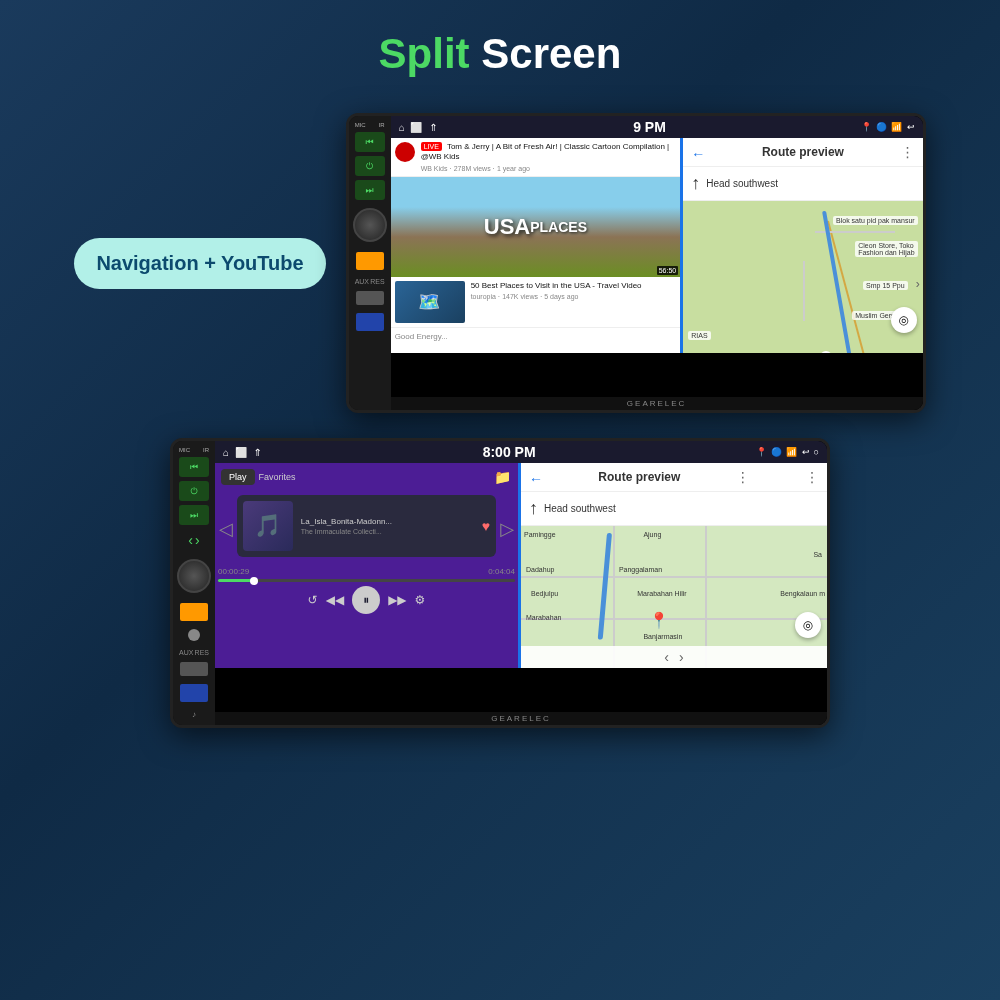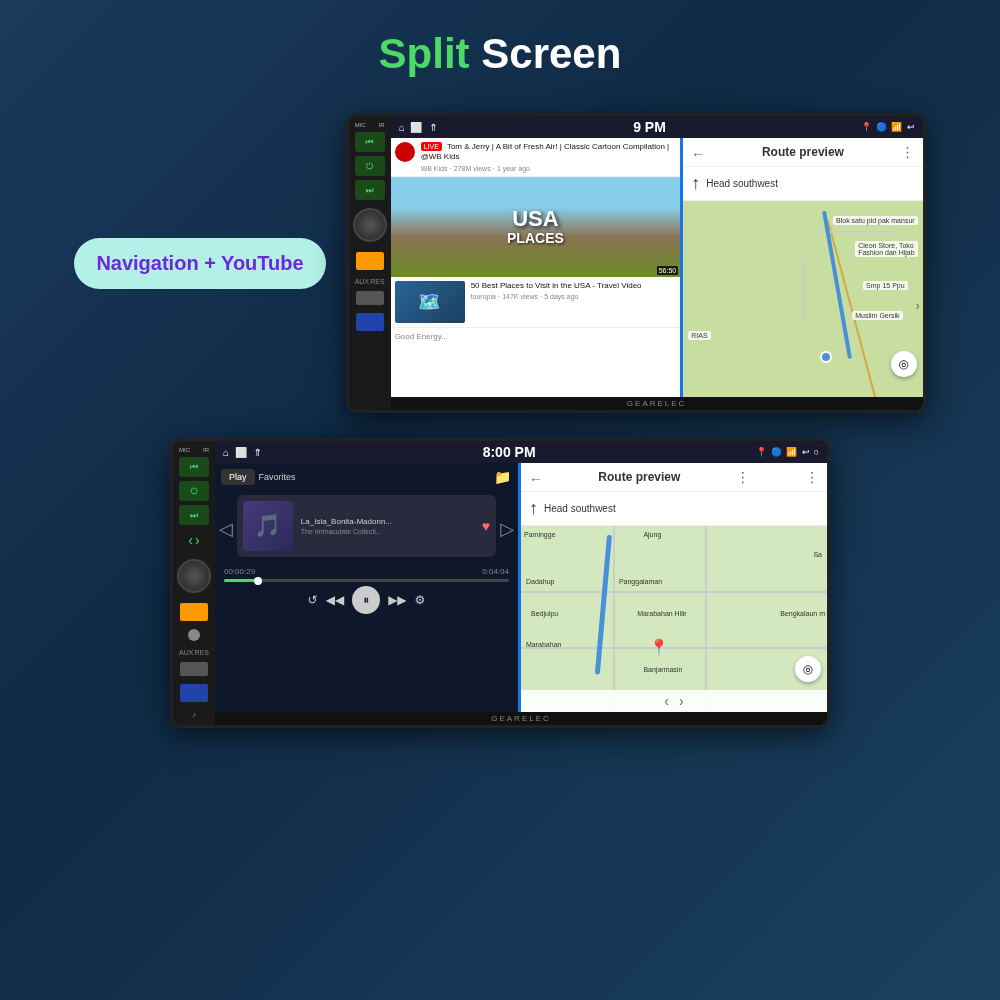--- a/index.html
+++ b/index.html
@@ -41,21 +41,21 @@
 
     .label-bubble {
       border-radius: 30px;
       padding: 14px 22px;
       font-size: 20px;
       font-weight: 700;
       white-space: nowrap;
     }
     .label-bubble-left {
       background: #b2f0e8;
-      color: #6d28d9;
+      color: #0c4a6e;
       margin-right: 20px;
     }
     .label-bubble-right {
       background: #b2f0e8;
       color: #1a3a5c;
       margin-left: 20px;
     }
 
     
     .stereo-device {
@@ -344,20 +344,21 @@
     .music-eq-btn { font-size: 12px; color: #ccc; }
 
     
     .brand-bar {
       background: #111;
       text-align: center;
       padding: 2px;
       font-size: 8px;
       color: #888;
       letter-spacing: 2px;
+      margin-top: 44px;
     }
 
     
     .top-device {
       width: 580px;
     }
     .top-device .stereo-device {
       height: 300px;
     }
     .top-device .left-panel {
@@ -450,21 +451,21 @@
                   <span>Tom &amp; Jerry | A Bit of Fresh Air! | Classic Cartoon Compilation | @WB Kids</span>
                 </div>
                 <div class="yt-meta">
                   <span>WB Kids</span> · 
                   <span>278M views · 1 year ago</span>
                 </div>
               </div>
             </div>
 
             <div style="position:relative;width:100%;height:100px;overflow:hidden;">
-              <div style="width:100%;height:100%;background:linear-gradient(to bottom, #87CEEB 30%, #8B7355 60%, #6B8E23 100%);display:flex;align-items:center;justify-content:center;flex-direction:column;">
+              <div style="width:100%;height:100%;background:linear-gradient(to bottom, #87CEEB 30%, #8B7355 60%, #6B8E23 100%);display:flex;align-items:center;justify-content:center;flex-direction:row;">
                 <div style="font-size:22px;font-weight:900;color:#fff;text-shadow:2px 2px 4px rgba(0,0,0,0.8);line-height:1;">USA</div>
                 <div style="font-size:14px;font-weight:700;color:#fff;text-shadow:1px 1px 3px rgba(0,0,0,0.8);">PLACES</div>
               </div>
               <div class="yt-duration">56:50</div>
             </div>
 
             <div class="yt-video-item">
               <div class="yt-thumb">
                 <div style="width:100%;height:100%;background:linear-gradient(135deg,#2a6496,#1a4060);display:flex;align-items:center;justify-content:center;">
                   <span style="font-size:18px;color:#fff;">🗺️</span>
@@ -567,21 +568,21 @@
             <span style="font-size:9px;color:#fff;">📍</span>
             <span style="font-size:9px;color:#fff;">🔵</span>
             <span style="font-size:9px;color:#fff;">📶</span>
             <span style="font-size:9px;color:#fff;">↩</span>
             <span style="font-size:9px;color:#fff;">○</span>
           </div>
         </div>
 
         <div class="split-content">
 
-          <div class="left-panel" style="background:#0f172a;flex:1.1;">
+          <div class="left-panel" style="background:#4c1d95;flex:1.1;">
 
             <div class="music-controls-row" style="padding:6px 6px 0;">
               <button class="play-btn">Play</button>
               <span class="favorites-btn">Favorites</span>
               <span class="folder-icon">📁</span>
             </div>
 
             <div style="display:flex;align-items:center;padding:4px 4px;">
               <span style="font-size:18px;color:#888;margin-right:4px;cursor:pointer;">◁</span>
               <div class="music-card" style="flex:1;">
@@ -592,21 +593,21 @@
 
                 <div class="music-info">
                   <div class="music-title">La_Isla_Bonita-Madonn...</div>
                   <div class="music-artist">The Immaculate Collecti...</div>
                 </div>
                 <span class="music-heart">♥</span>
               </div>
               <span style="font-size:18px;color:#888;margin-left:4px;cursor:pointer;">▷</span>
             </div>
 
-            <div style="padding:0 9px;">
+            <div style="padding:0 3px;">
               <div class="music-time-row">
                 <span class="music-time">00:00:29</span>
                 <span class="music-time">0:04:04</span>
               </div>
               <div class="progress-bar-bg">
                 <div class="progress-bar-fill"></div>
                 <div class="progress-dot"></div>
               </div>
             </div>
 

